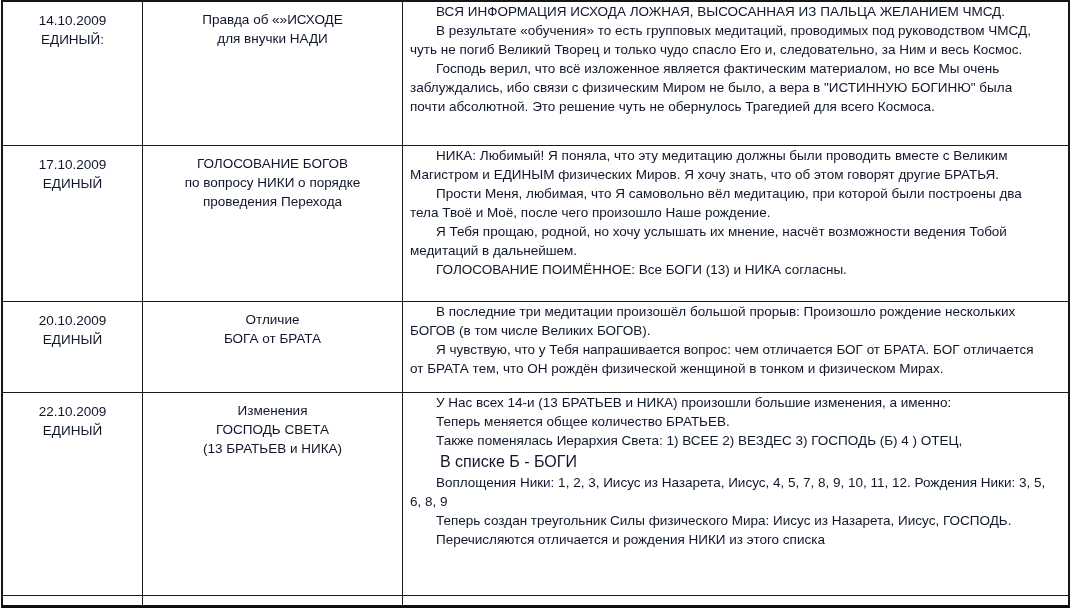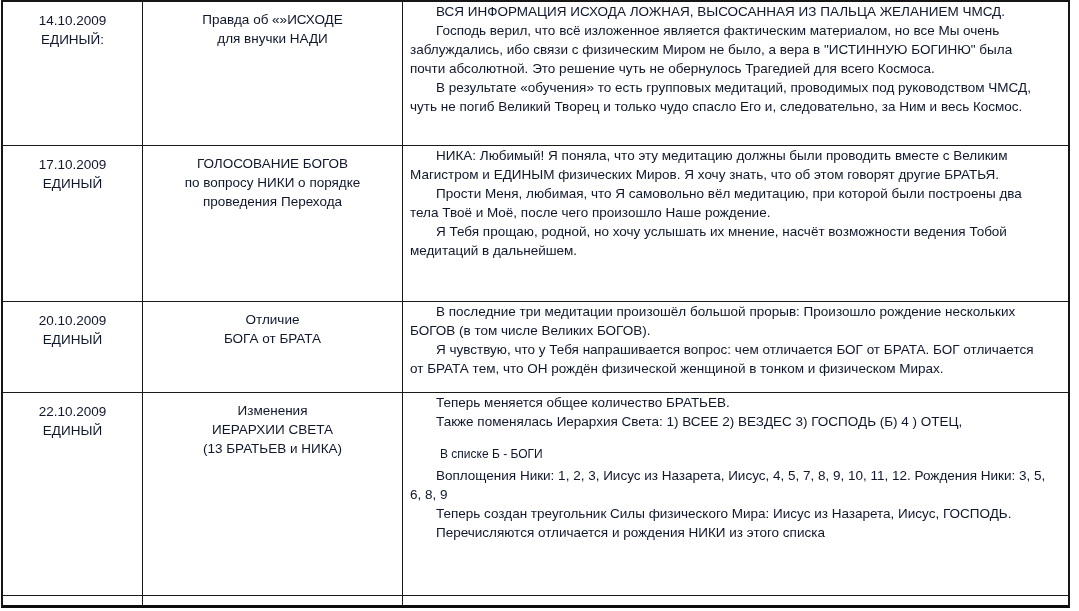--- a/index.html
+++ b/index.html
@@ -44,59 +44,59 @@
 
   .title-cell { text-align: center; padding: 8px 6px 0 6px; }
 
   .content-cell { padding: 0 18px 0 7px; }
 
   .content-cell p {
     margin: 0;
     text-indent: 26px;
   }
   .content-cell p.large {
-    font-size: 12px;
+    font-size: 16px;
     line-height: 23px;
     text-indent: 30px;
-    margin-top: 12px;
   }
 </style>
 </head>
 <body>
 
 <div class="page">
   <div class="doc-table">
 
     <div class="cell date-cell row1">
       <div>14.10.2009</div>
       <div>ЕДИНЫЙ:</div>
     </div>
     <div class="cell title-cell row1">
       <div>Правда об «»ИСХОДЕ</div>
       <div>для внучки НАДИ</div>
     </div>
     <div class="cell content-cell last-col row1">
       <p>ВСЯ ИНФОРМАЦИЯ ИСХОДА ЛОЖНАЯ, ВЫСОСАННАЯ ИЗ ПАЛЬЦА ЖЕЛАНИЕМ ЧМСД.</p>
+      <p>В результате «обучения» то есть групповых медитаций, проводимых под руководством ЧМСД, чуть не погиб Великий Творец и только чудо спасло Его и, следовательно, за Ним и весь Космос.</p>
       <p>Господь верил, что всё изложенное является фактическим материалом, но все Мы очень заблуждались, ибо связи с физическим Миром не было, а вера в "ИСТИННУЮ  БОГИНЮ" была почти абсолютной. Это решение чуть не обернулось Трагедией для всего Космоса.</p>
-      <p>В результате «обучения» то есть групповых медитаций, проводимых под руководством ЧМСД, чуть не погиб Великий Творец и только чудо спасло Его и, следовательно, за Ним и весь Космос.</p>
     </div>
 
     <div class="cell date-cell row2">
       <div>17.10.2009</div>
       <div>ЕДИНЫЙ</div>
     </div>
     <div class="cell title-cell row2">
       <div>ГОЛОСОВАНИЕ БОГОВ</div>
       <div>по  вопросу НИКИ о порядке</div>
       <div>проведения Перехода</div>
     </div>
     <div class="cell content-cell last-col row2">
       <p>НИКА: Любимый! Я  поняла, что эту медитацию должны были проводить вместе с Великим Магистром и ЕДИНЫМ физических Миров. Я хочу знать, что об этом говорят другие БРАТЬЯ.</p>
       <p>Прости Меня, любимая, что Я самовольно вёл медитацию, при которой были построены два тела Твоё и Моё, после чего произошло Наше рождение.</p>
       <p>Я Тебя прощаю, родной, но хочу услышать их мнение, насчёт возможности ведения Тобой медитаций в дальнейшем.</p>
+      <p>ГОЛОСОВАНИЕ ПОИМЁННОЕ: Все БОГИ (13) и НИКА согласны.</p>
     </div>
 
     <div class="cell date-cell row3">
       <div>20.10.2009</div>
       <div>ЕДИНЫЙ</div>
     </div>
     <div class="cell title-cell row3">
       <div>Отличие</div>
       <div>БОГА от БРАТА</div>
     </div>
@@ -104,24 +104,25 @@
       <p>В последние три медитации произошёл большой прорыв: Произошло рождение нескольких БОГОВ (в том числе Великих БОГОВ).</p>
       <p>Я чувствую, что у Тебя напрашивается вопрос: чем отличается БОГ от БРАТА. БОГ отличается от БРАТА тем, что ОН рождён физической женщиной в тонком и физическом Мирах.</p>
     </div>
 
     <div class="cell date-cell row4">
       <div>22.10.2009</div>
       <div>ЕДИНЫЙ</div>
     </div>
     <div class="cell title-cell row4">
       <div>Изменения</div>
-      <div>ИЕРАРХИИ СВЕТА</div>
+      <div>ГОСПОДЬ СВЕТА</div>
       <div>(13 БРАТЬЕВ и НИКА)</div>
     </div>
     <div class="cell content-cell last-col row4">
+      <p>У Нас всех 14-и  (13 БРАТЬЕВ и НИКА) произошли большие изменения, а именно:</p>
       <p>Теперь меняется общее количество БРАТЬЕВ.</p>
       <p>Также  поменялась Иерархия Света: 1) ВСЕЕ  2) ВЕЗДЕС 3) ГОСПОДЬ (Б) 4  ) ОТЕЦ,</p>
       <p class="large">В списке Б - БОГИ</p>
       <p>Воплощения Ники: 1, 2, 3, Иисус из Назарета, Иисус,  4, 5, 7, 8, 9, 10, 11, 12.  Рождения Ники: 3, 5, 6, 8, 9</p>
       <p>Теперь создан треугольник Силы физического Мира: Иисус из Назарета, Иисус, ГОСПОДЬ.</p>
       <p>Перечисляются отличается и рождения НИКИ из этого списка</p>
     </div>
 
     <div class="cell date-cell last-row row5"></div>
     <div class="cell title-cell last-row row5"></div>

